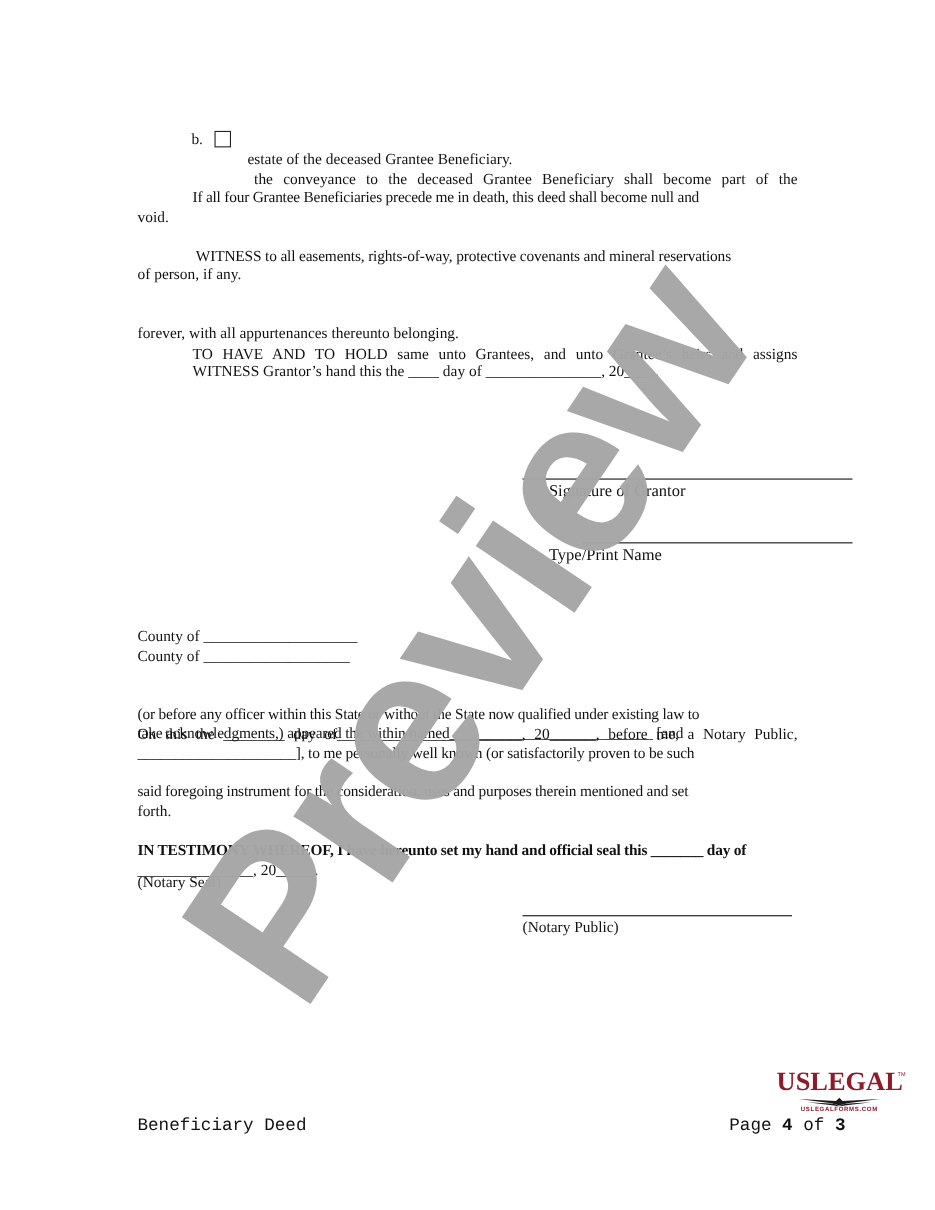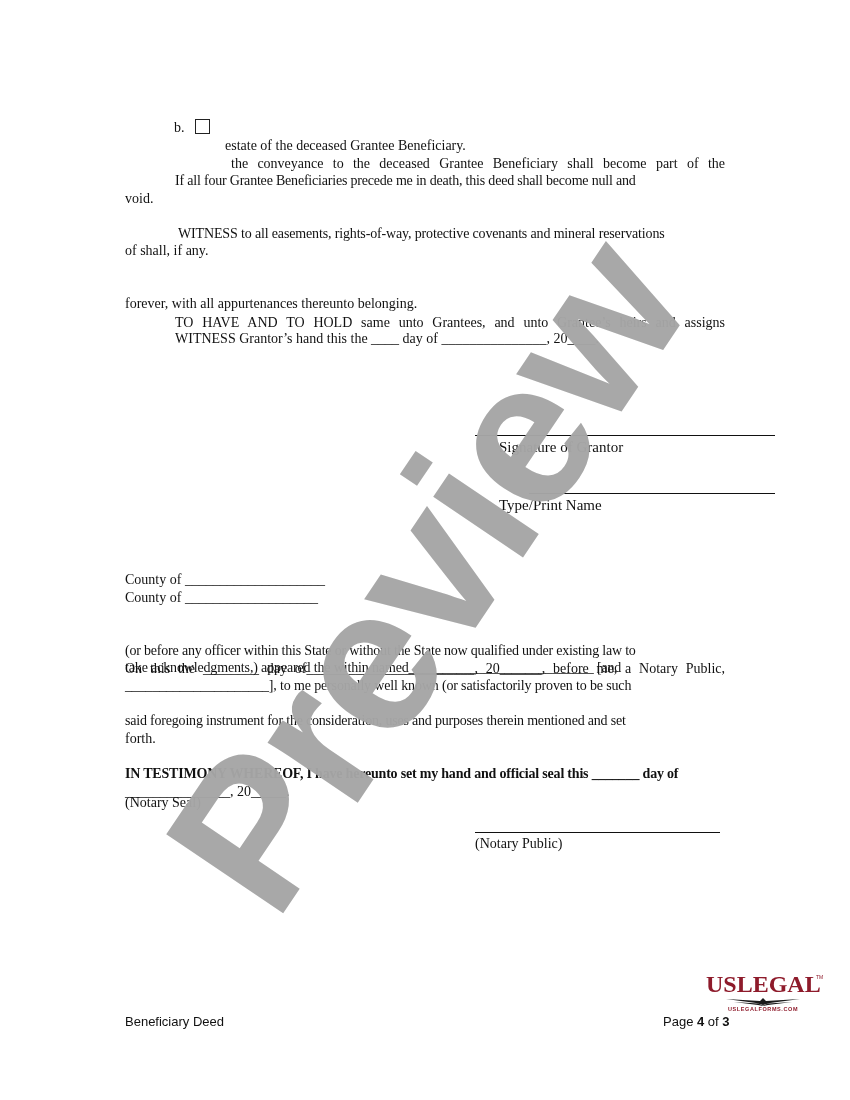--- a/index.html
+++ b/index.html
@@ -54,22 +54,22 @@
       height: 0;
       border-top: 1.4px solid #111;
     }
     .bold {
       font-weight: normal;
       font-size: 15px;
       margin-left: 24px;
     }
     .footer {
       position: absolute;
-      font-family: Liberation Sans, sans-serif;
-      font-size: 13px;
+      font-family: Liberation Mono, monospace;
+      font-size: 16px;
       color: #111;
       white-space: pre;
     }
     .footer b { font-weight: bold; }
 
     
     .watermark {
       position: absolute;
       left: 425px;
       top: 575px;
@@ -136,21 +136,21 @@
   <div class="checkbox" style="left:195px; top:119px;"></div>
   <div class="justify-block" style="left:231px; top:119px; width:494px;">
     <span class="justify-line">the conveyance to the deceased Grantee Beneficiary shall become part of the</span>
   </div>
   <span class="line" style="left:225px; top:137px;">estate of the deceased Grantee Beneficiary.</span>
 
   <span class="line" style="left:175px; top:172px; letter-spacing:-0.2px;">If all four Grantee Beneficiaries precede me in death, this deed shall become null and</span>
   <span class="line" style="left:125px; top:190px;">void.</span>
 
   <span class="line" style="left:178px; top:225px; letter-spacing:-0.15px;">WITNESS to all easements, rights-of-way, protective covenants and mineral reservations</span>
-  <span class="line" style="left:125px; top:242px;">of shall, if any.</span>
+  <span class="line" style="left:125px; top:242px;">of person, if any.</span>
 
   <div class="justify-block" style="left:175px; top:278px; width:550px;">
     <span class="justify-line">TO HAVE AND TO HOLD same unto Grantees, and unto Grantee’s heirs and assigns</span>
   </div>
   <span class="line" style="left:125px; top:295px;">forever, with all appurtenances thereunto belonging.</span>
 
   <span class="line" style="left:175px; top:330px;text-align:center;">WITNESS Grantor’s hand this the ____ day of _______________, 20____.</span>
 
   <div class="rule" style="left:475px; top:435px; width:300px;"></div>
   <span class="line bold" style="left:475px; top:439px;">Signature of Grantor</span>

